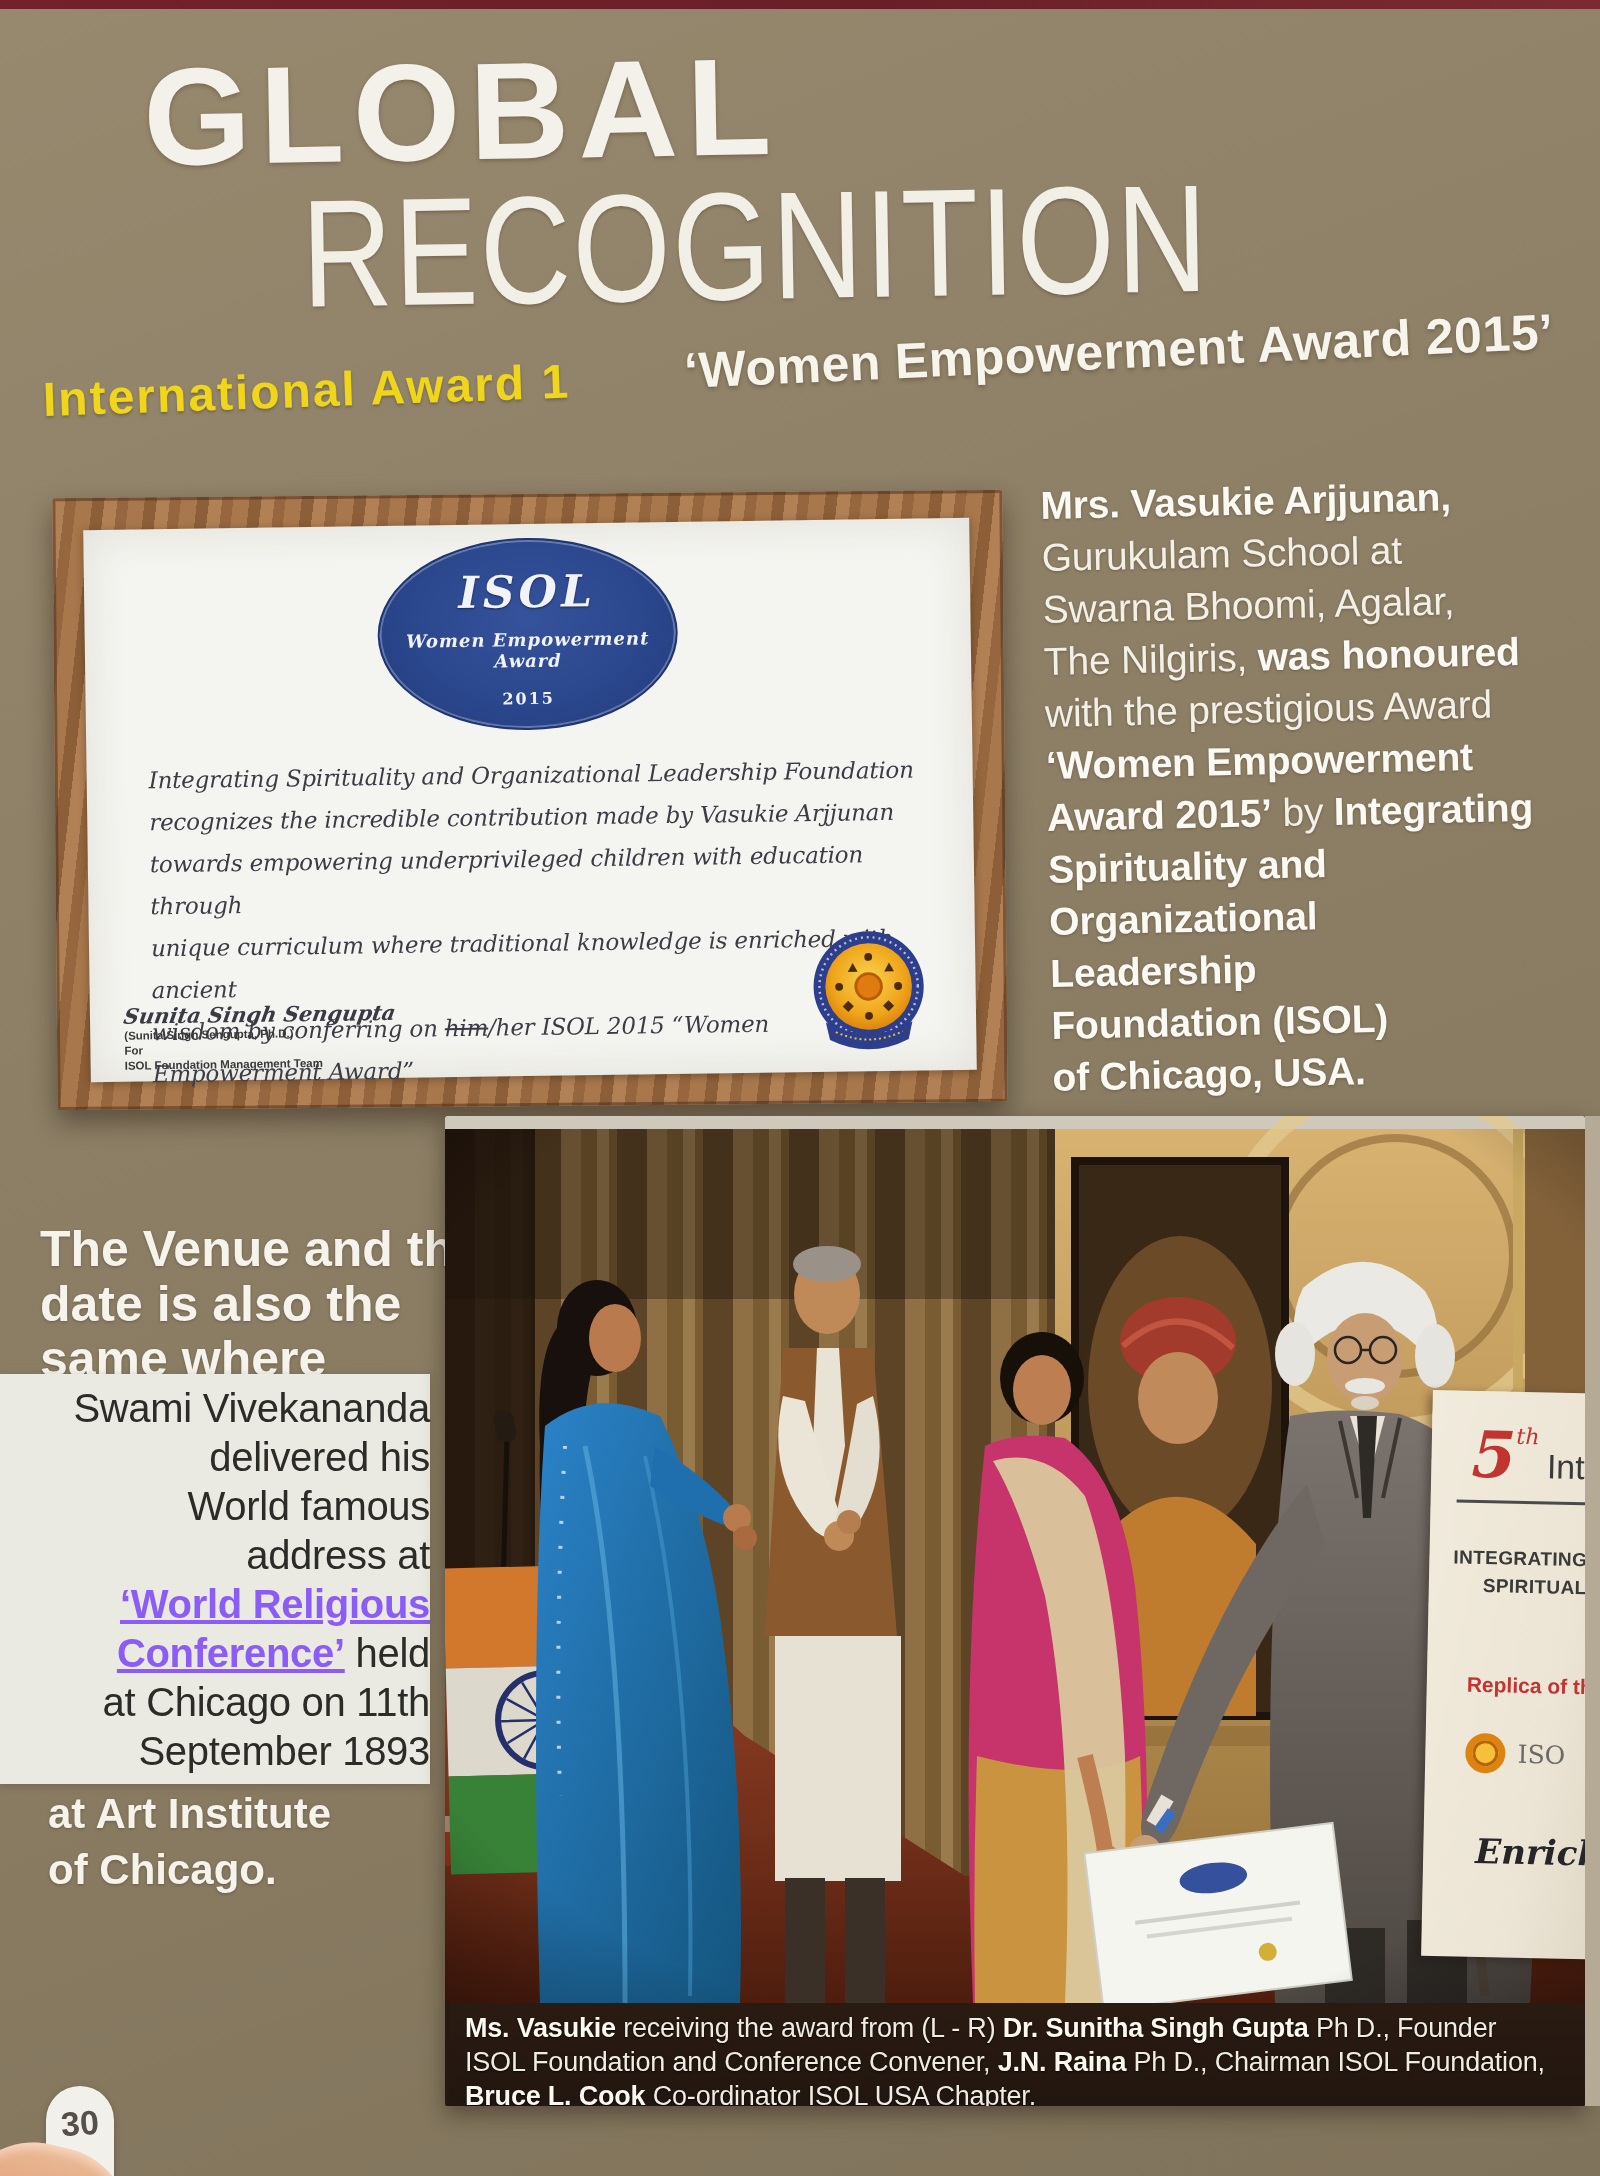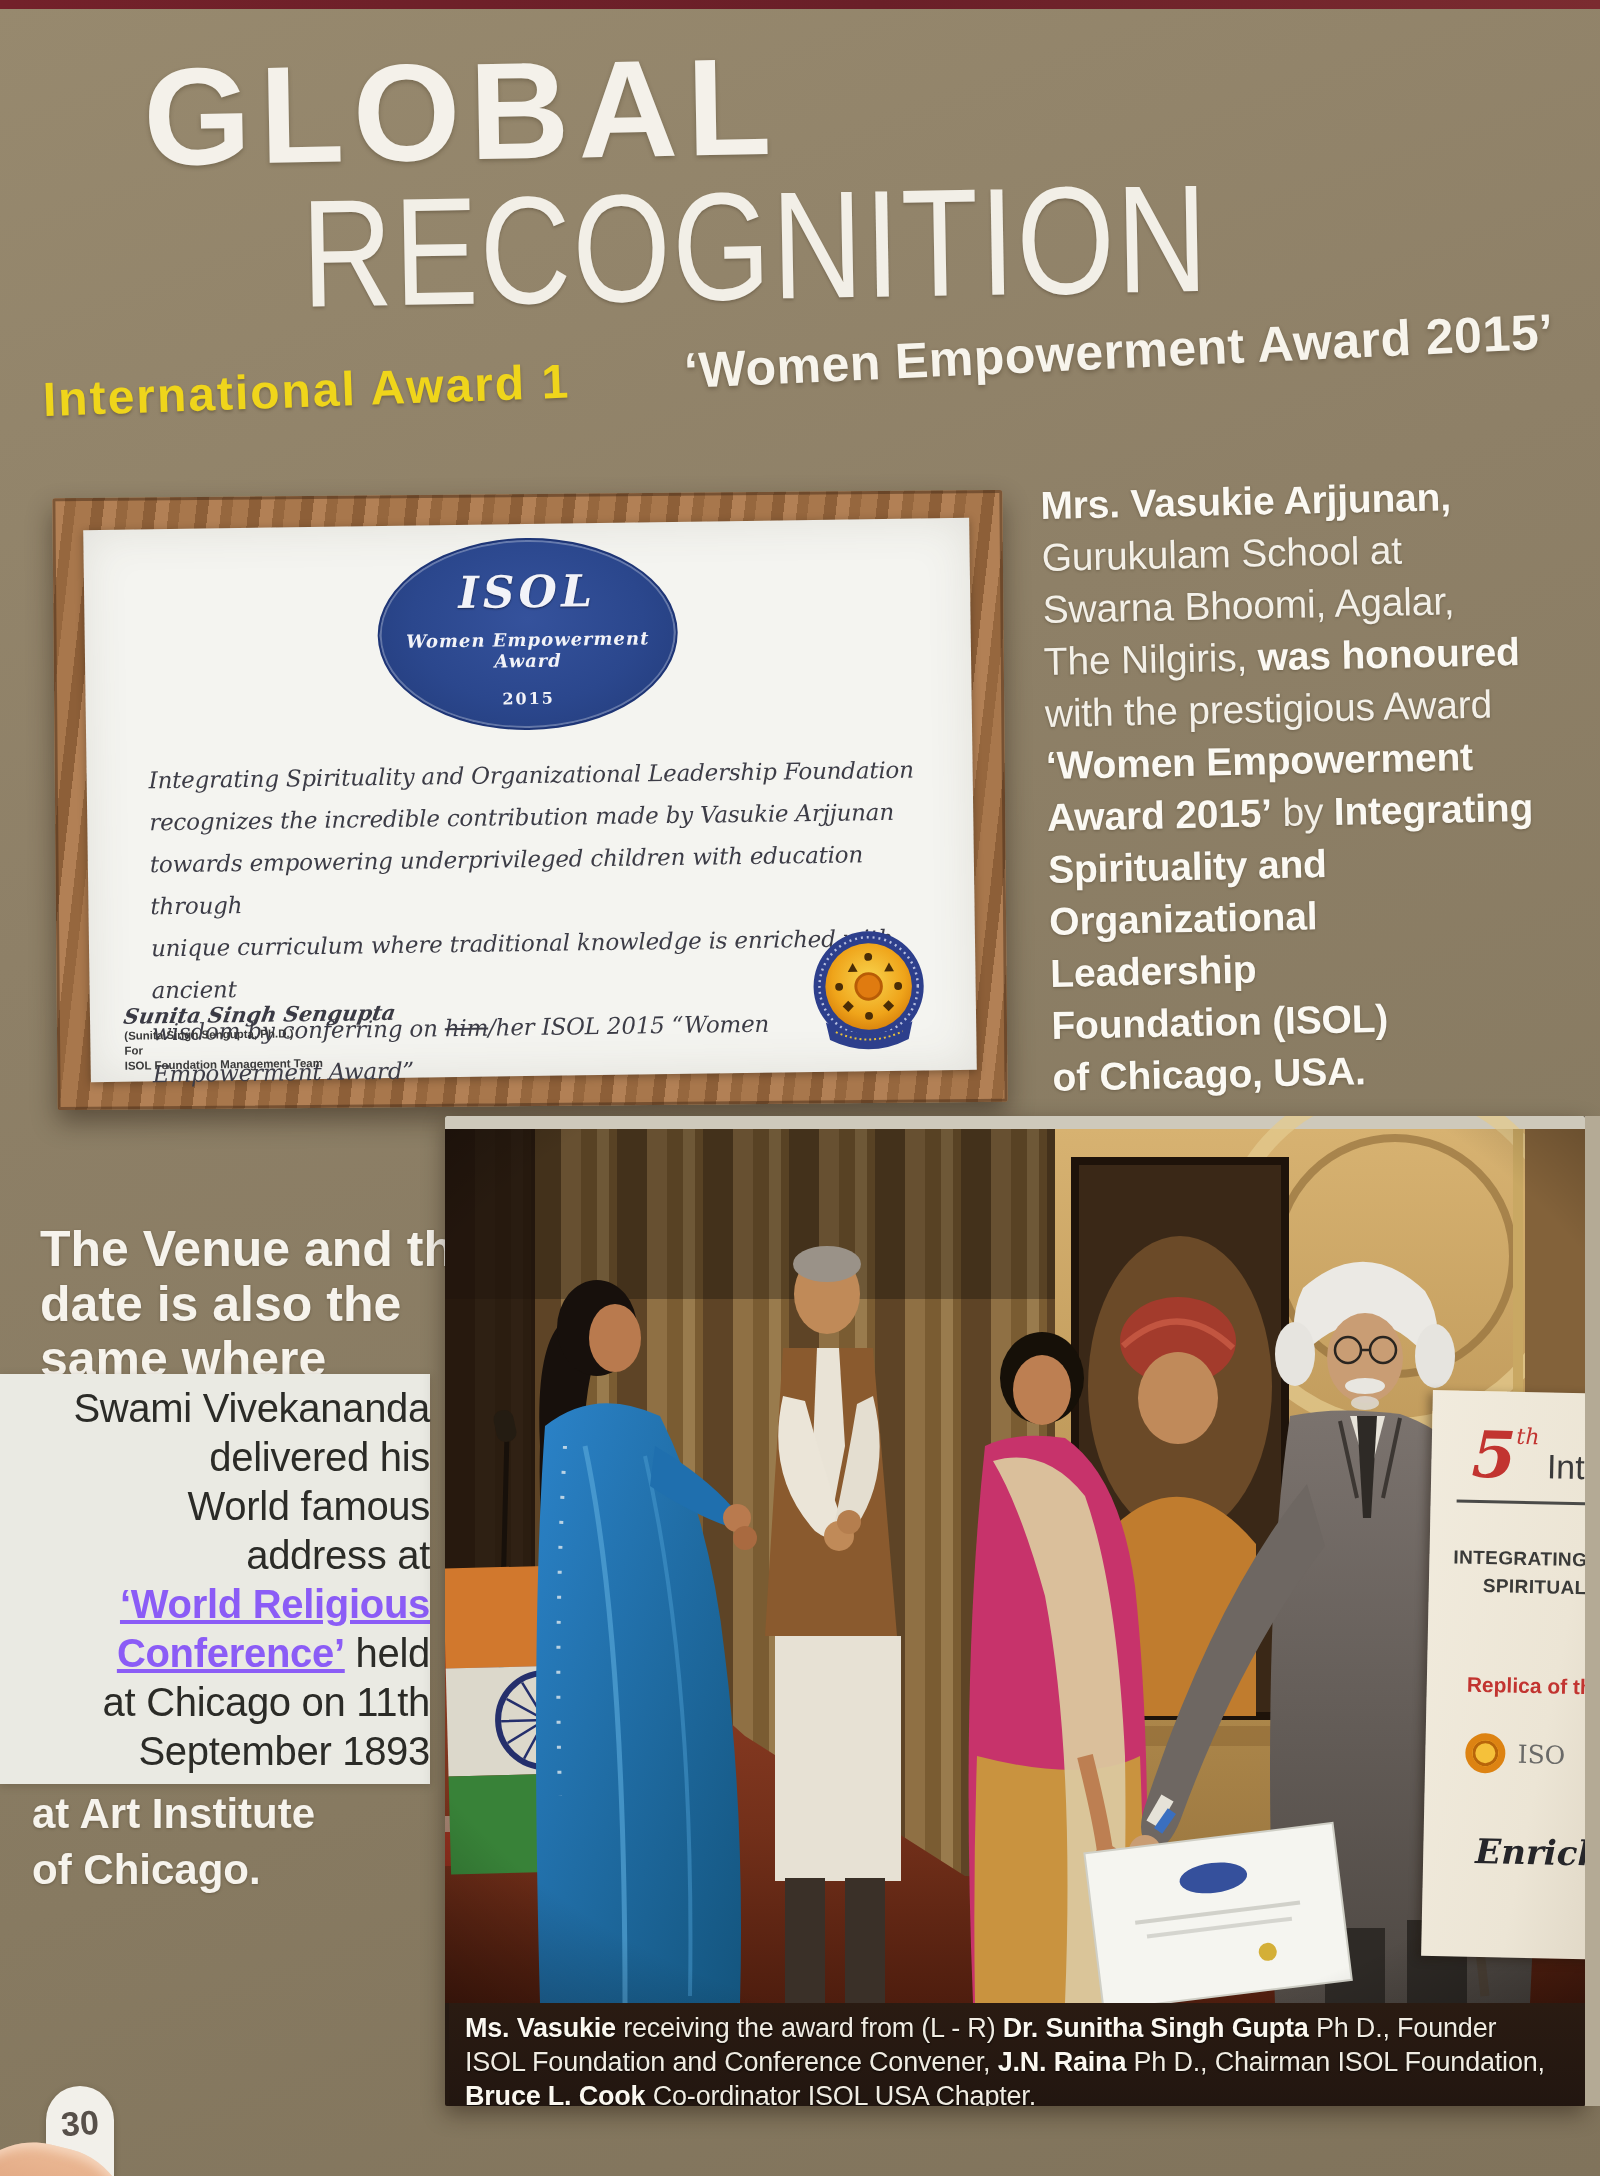--- a/index.html
+++ b/index.html
@@ -53,21 +53,21 @@
   .right-col .b{font-weight:700;color:#fbf9f3;}
   
   .left-col-top{position:absolute;left:40px;top:1222px;
     font-size:50px;font-weight:700;line-height:55px;color:#f6f3ec;
     text-shadow:0 1px 3px rgba(60,48,30,.4);}
   .left-box{position:absolute;left:0;top:1374px;width:430px;height:410px;
     background:#eaeae3;box-shadow:0 2px 8px rgba(60,48,30,.25);
     padding-top:10px;box-sizing:border-box;}
   .left-box .lline{padding-left:40px;font-size:40px;line-height:49px;color:#2b2b27;letter-spacing:-.3px;text-align:right;}
   .left-box .b{font-weight:700;color:#8b5cf6;text-decoration:underline;}
-  .left-col-bottom{position:absolute;left:32px;top:1786px;
+  .left-col-bottom{position:absolute;left:48px;top:1786px;
     font-size:42px;font-weight:700;line-height:56px;color:#f6f3ec;
     text-shadow:0 1px 3px rgba(60,48,30,.4);}
   
   .photo{position:absolute;left:445px;top:1116px;width:1140px;height:990px;
     overflow:hidden;border-radius:2px;box-shadow:0 8px 22px rgba(30,20,10,.45);background:#241811;}
   .photo svg.scene{position:absolute;left:0;top:0;}
   .banner{position:absolute;left:982px;top:276px;width:200px;height:566px;
     background:linear-gradient(100deg,#f1ebdd 0%,#ece5d5 60%,#ddd4c2 100%);
     transform:rotate(1.2deg);box-shadow:-4px 3px 10px rgba(30,20,10,.4);
     padding:26px 0 0 40px;box-sizing:border-box;color:#3a3a38;}

